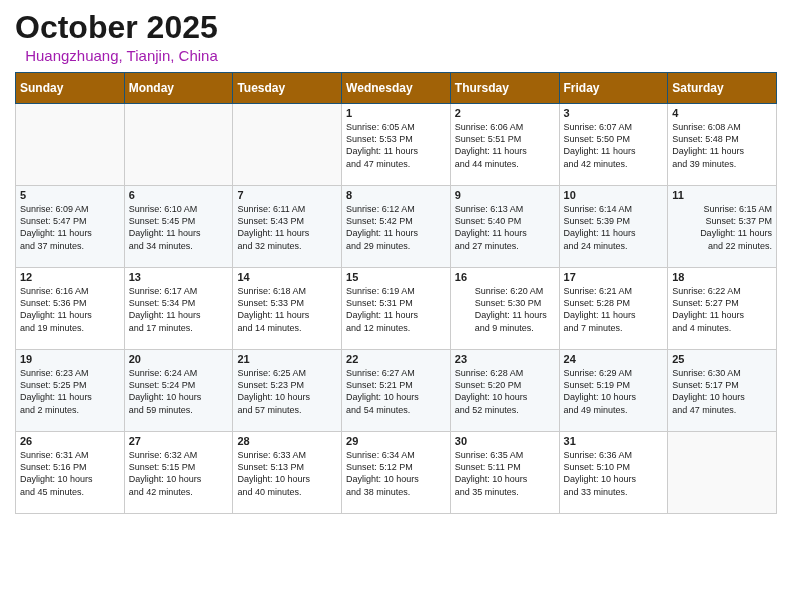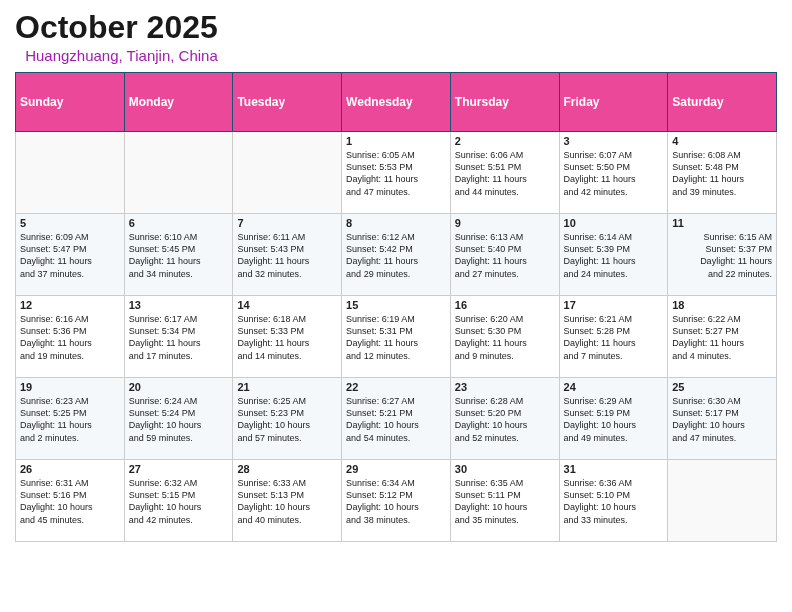--- a/index.html
+++ b/index.html
@@ -44,25 +44,25 @@
       font-size: 15px;
       color: #a21caf;
       margin-top: 2px;
     }
     .calendar {
       width: 100%;
       border-collapse: collapse;
       border: 1px solid #ccc;
     }
     .calendar th {
-      background-color: #ec4899;
+      background-color: #a16207;
       color: #fff;
       font-size: 12px;
       font-weight: bold;
-      padding: 22px 4px;
+      padding: 8px 4px;
       text-align: left;
       border: 1px solid #1a5276;
     }
     .calendar td {
       width: calc(100%/7);
       vertical-align: top;
       padding: 3px 4px;
       border: 1px solid #ccc;
       font-size: 9.5px;
       color: #222;
@@ -222,21 +222,21 @@
           </td>
           <td>
             <span class="day-number">15</span>
             <div class="day-info" style="white-space: pre-line;">Sunrise: 6:19 AM
 Sunset: 5:31 PM
 Daylight: 11 hours
 and 12 minutes.</div>
           </td>
           <td>
             <span class="day-number">16</span>
-            <div class="day-info" style="white-space: pre-line;">Sunrise: 6:20 AM
+            <div class="day-info" style="white-space: pre-line; margin-left: 20px;">Sunrise: 6:20 AM
 Sunset: 5:30 PM
 Daylight: 11 hours
 and 9 minutes.</div>
           </td>
           <td>
             <span class="day-number">17</span>
             <div class="day-info" style="white-space: pre-line;">Sunrise: 6:21 AM
 Sunset: 5:28 PM
 Daylight: 11 hours
 and 7 minutes.</div>

